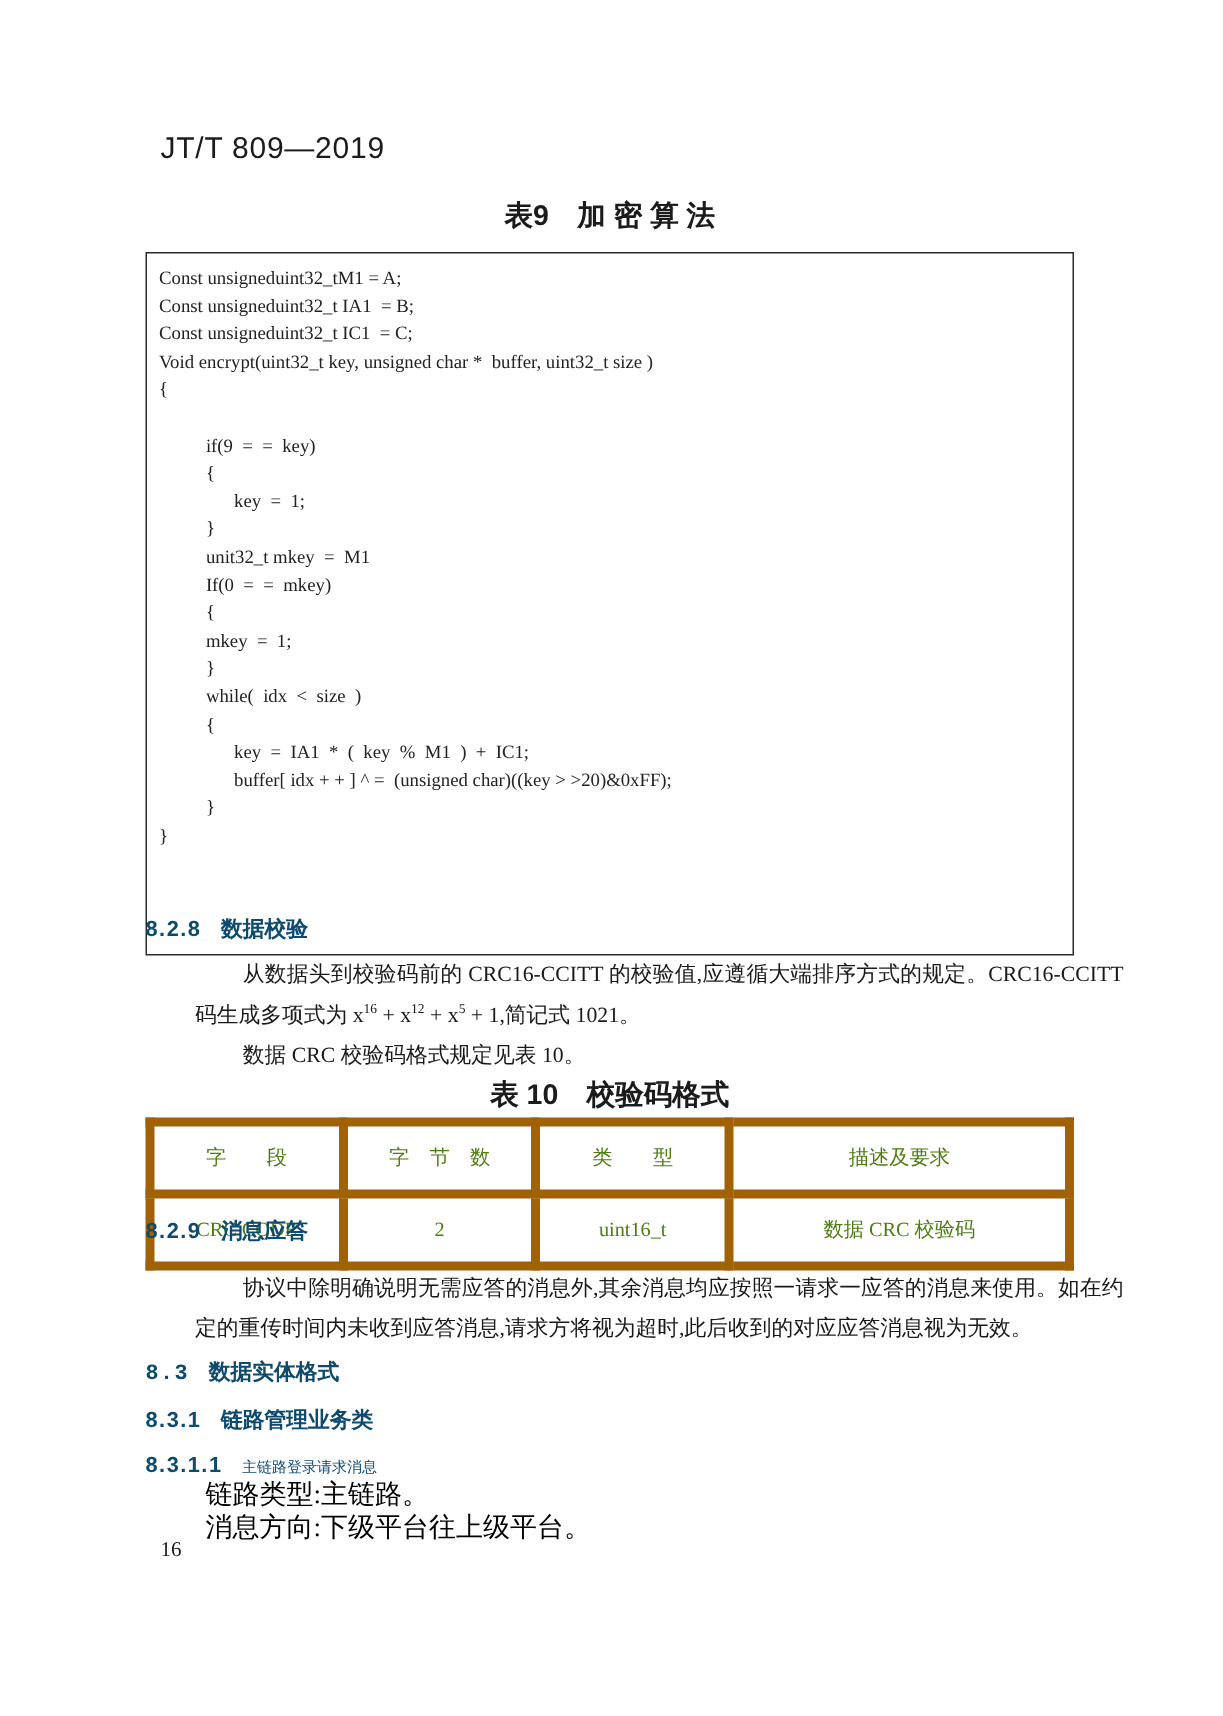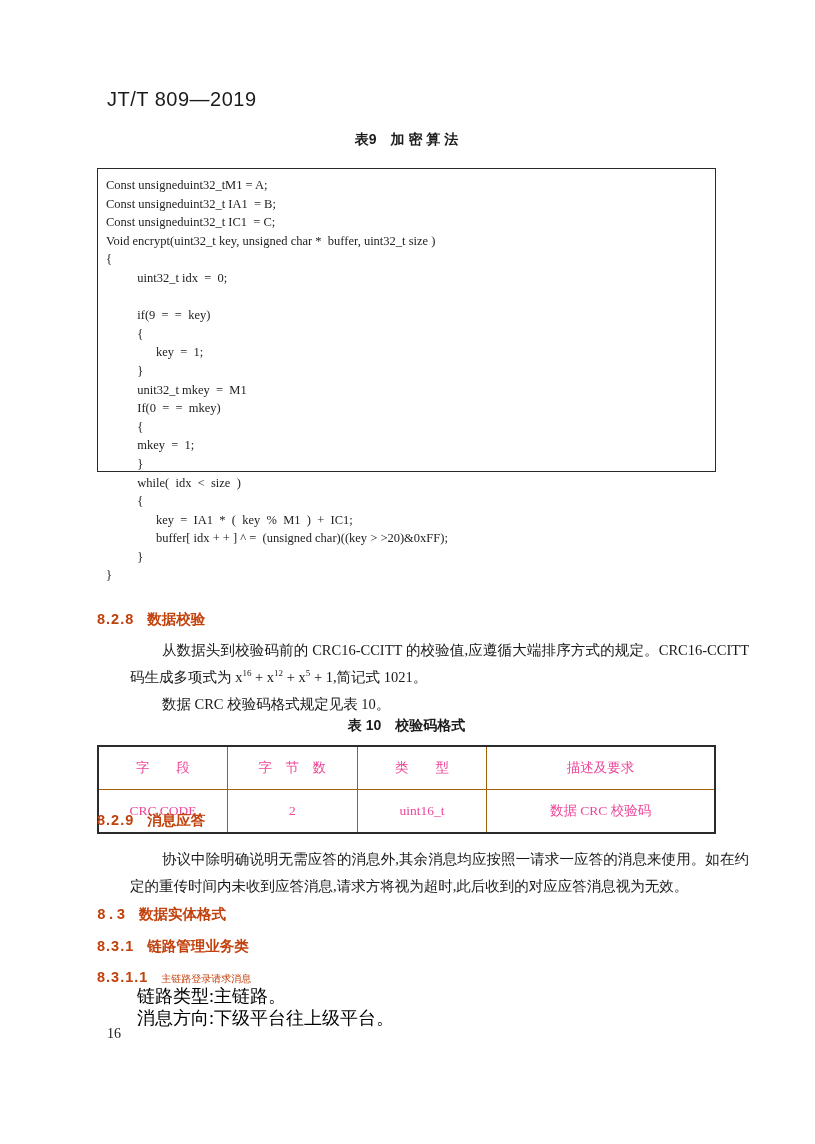--- a/index.html
+++ b/index.html
@@ -20,46 +20,46 @@
     font-weight: 500;
     font-size: 20px;
     letter-spacing: 0.5px;
   }
   .table-caption {
     position: absolute;
     left: 97px; width: 619px;
     text-align: center;
     font-family: "Liberation Sans", sans-serif;
     font-weight: bold;
-    font-size: 14px;
+    font-size: 19px;
   }
   .caption-9  { top: 131px; }
   .caption-10 { top: 717px; }
   .code-box {
     position: absolute;
     top: 168px; left: 97px;
-    width: 619px; height: 304px;
+    width: 619px; height: 469px;
     border: 1.5px solid #2b2b2b;
     padding: 7px 6px 0 8px;
   }
   .code-line {
     white-space: pre;
     font-family: "Liberation Serif", serif;
     font-size: 12.5px;
     height: 18.6px;
     line-height: 18.6px;
     color: #222;
   }
   .sec-heading {
     position: absolute;
     left: 97px;
     font-family: "Liberation Sans", sans-serif;
     font-weight: bold;
     font-size: 14.5px;
-    color: #c2410c;
+    color: #0c4a6e;
   }
   .sec-heading .sec-num { letter-spacing: 1px; }
   .sec-heading .sec-title { margin-left: 13px; }
   .h-828 { top: 610px; }
   .h-829 { top: 775px; margin-top: 36px; }
   .h-83  { top: 905px; font-family: Liberation Mono, monospace; }
   .h-831 { top: 937px; }
   .h-8311 { top: 969px; }
   .h-8311 .sec-title {
     font-family: "Liberation Serif", serif;
@@ -93,28 +93,28 @@
   .l-linktype { top: 984px; }
   .l-msgdir   { top: 1006px; }
   .fmt-table {
     position: absolute;
     top: 745px; left: 97px;
     width: 619px;
     border-collapse: collapse;
     table-layout: fixed;
   }
   .fmt-table th, .fmt-table td {
-    border: 1px solid #a16207;
+    border: 6px solid #a16207;
     height: 25px;
     text-align: center;
     vertical-align: middle;
     font-weight: normal;
     font-size: 13.5px;
     font-family: "Liberation Serif", serif;
-    color: #ec4899;
+    color: #4d7c0f;
     padding: 12px 4px;
   }
   .fmt-table { border: 2px solid #2b2b2b; }
   .col-1 { width: 21%; }
   .col-2 { width: 21%; }
   .col-3 { width: 21%; }
   .col-4 { width: 37%; }
   .page-number {
     position: absolute;
     top: 1026px; left: 107px;
@@ -130,21 +130,20 @@
   <div class="running-header">JT/T 809—2019</div>
 
   <div class="table-caption caption-9">表9　加 密 算 法</div>
 
   <div class="code-box">
     <div class="code-line">Const unsigneduint32_tM1 = A;</div>
     <div class="code-line">Const unsigneduint32_t IA1  = B;</div>
     <div class="code-line">Const unsigneduint32_t IC1  = C;</div>
     <div class="code-line">Void encrypt(uint32_t key, unsigned char *  buffer, uint32_t size )</div>
     <div class="code-line">{</div>
-    <div class="code-line">          uint32_t idx  =  0;</div>
     <div class="code-line"></div>
     <div class="code-line">          if(9  =  =  key)</div>
     <div class="code-line">          {</div>
     <div class="code-line">                key  =  1;</div>
     <div class="code-line">          }</div>
     <div class="code-line">          unit32_t mkey  =  M1</div>
     <div class="code-line">          If(0  =  =  mkey)</div>
     <div class="code-line">          {</div>
     <div class="code-line">          mkey  =  1;</div>
     <div class="code-line">          }</div>

